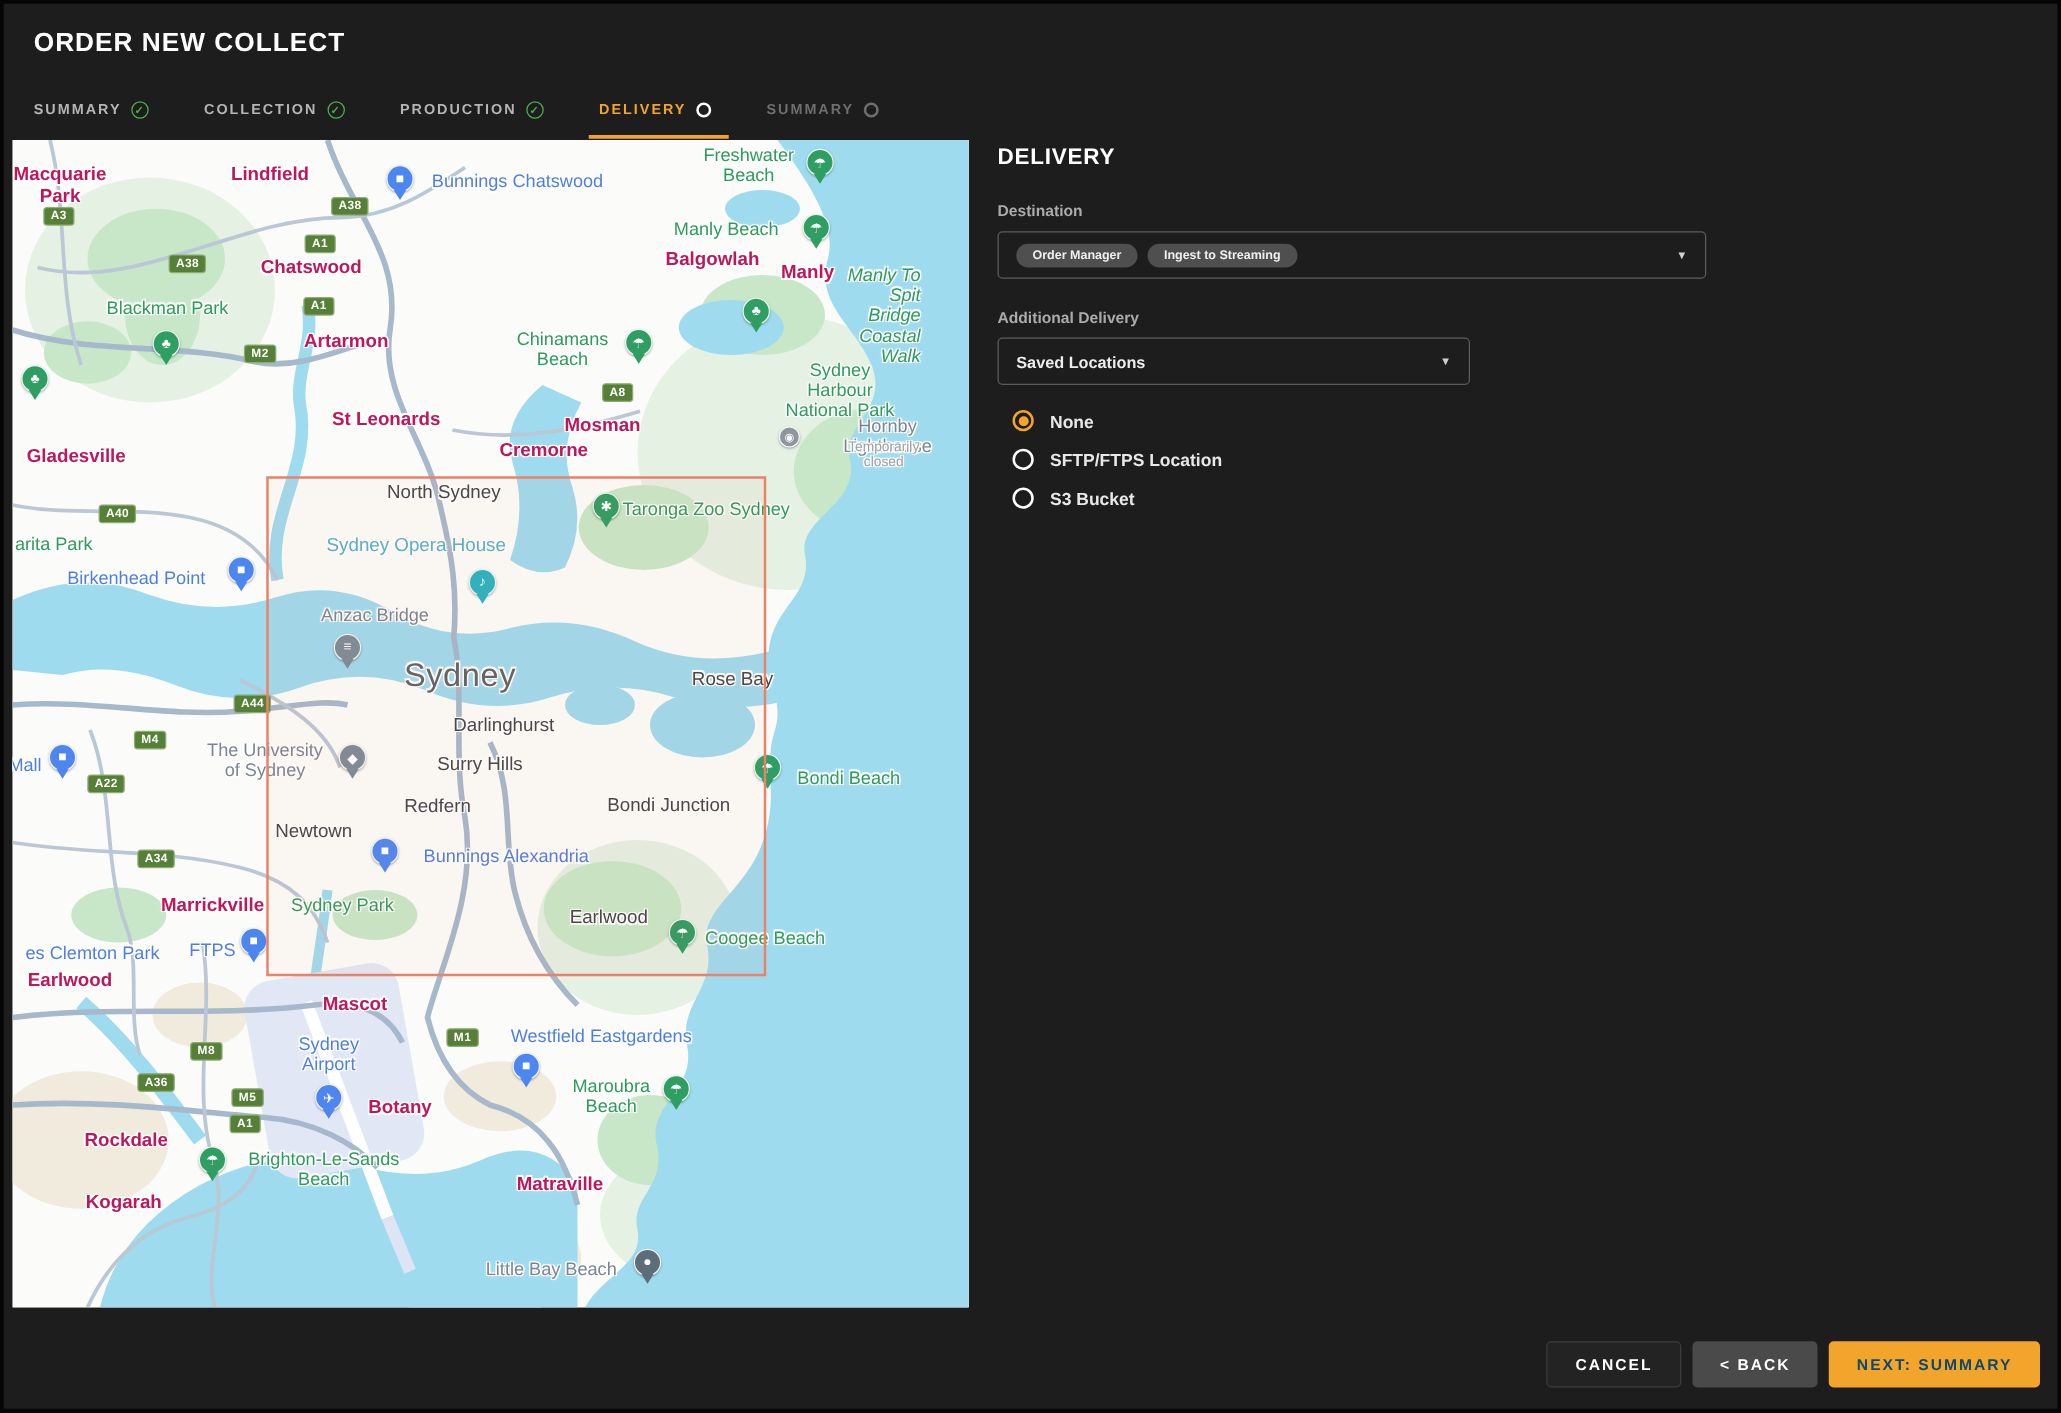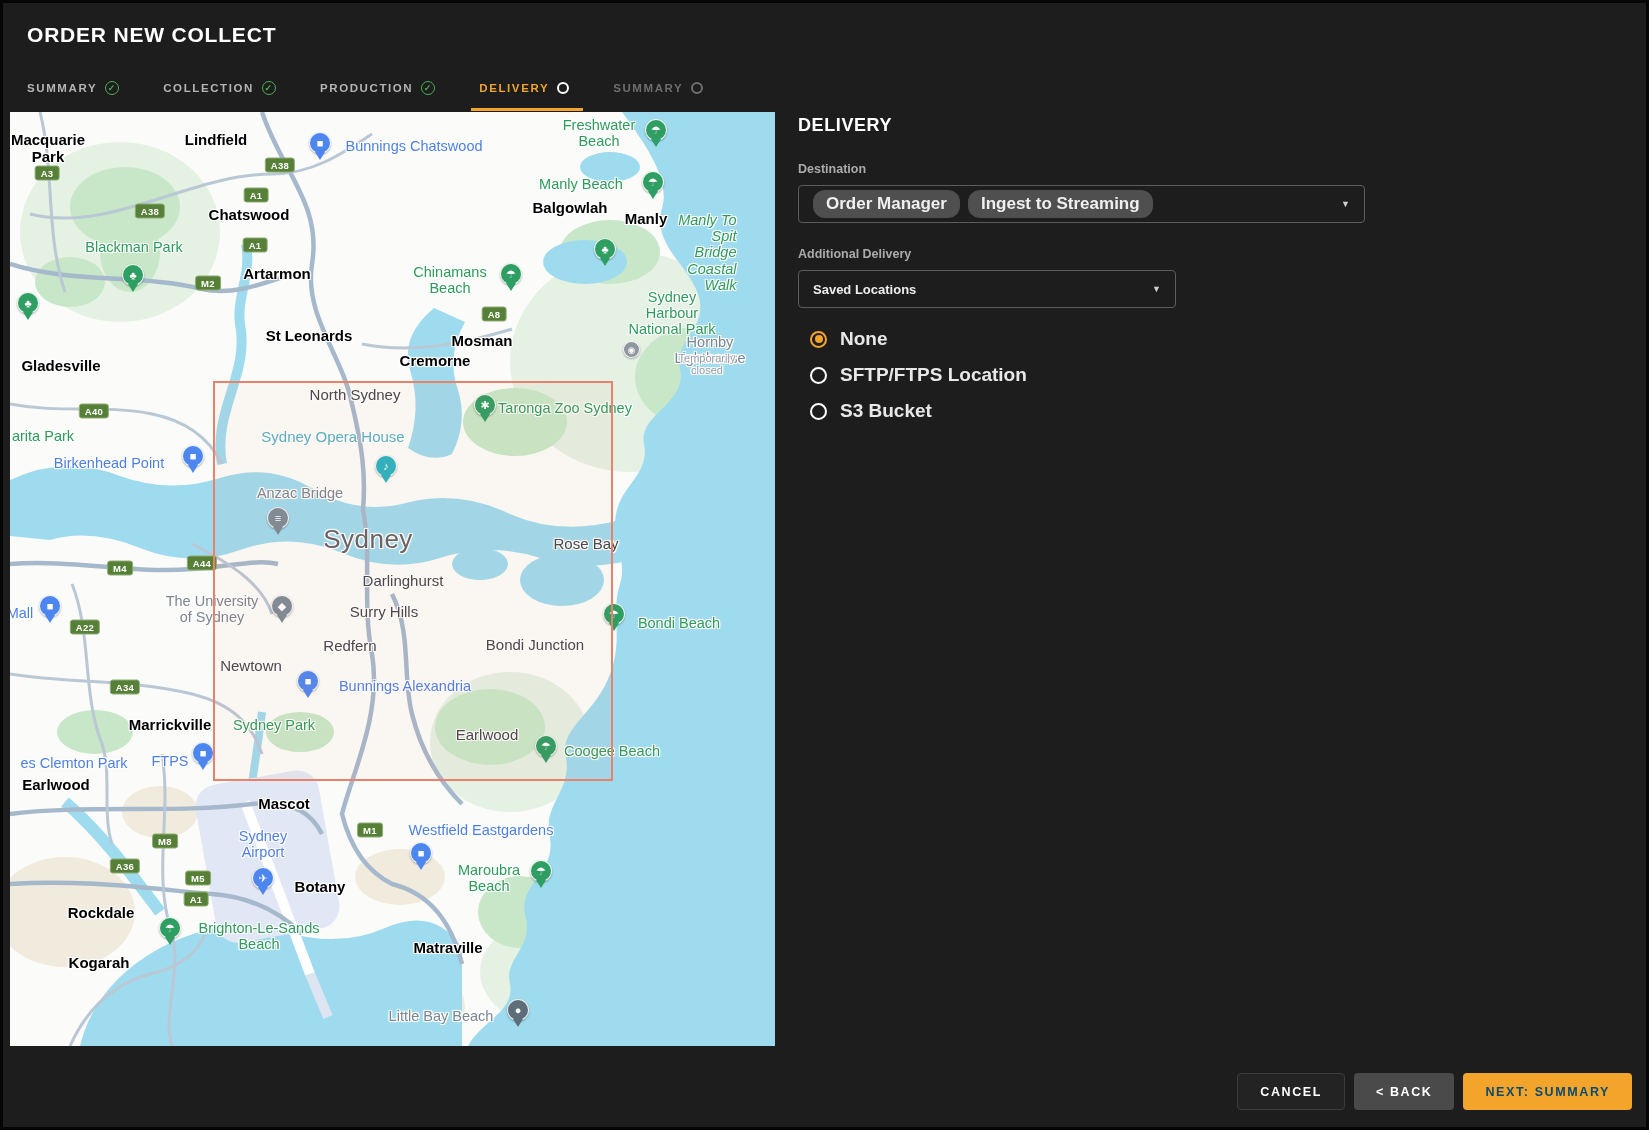--- a/index.html
+++ b/index.html
@@ -18,21 +18,21 @@
        font-size:9px;line-height:12px;text-align:center;font-weight:700;}
   .ring{width:12px;height:12px;border-radius:50%;border:2px solid #fff;}
   .tab.pending .ring{border-color:#6e6e6e;}
   
   #map{position:absolute;left:7px;top:109px;width:765px;height:934px;background:#fbfcfa;overflow:hidden;cursor:grab;}
   #map svg{position:absolute;left:0;top:0;}
   .mlabel{position:absolute;transform:translate(-50%,-50%);white-space:pre-line;text-align:center;
           font-size:13px;line-height:1.12;color:#41464b;font-weight:500;z-index:2;
           text-shadow:-1px -1px 0 #fff,1px -1px 0 #fff,-1px 1px 0 #fff,1px 1px 0 #fff,0 0 3px #fff;}
   .mlabel.town{font-size:15px;}
-  .mlabel.b{font-weight:700;color:#000000;}
+  .mlabel.b{font-weight:700;color:#be185d;}
   .mlabel.city{font-size:26px;font-weight:500;color:#5f6368;letter-spacing:.5px;}
   .mlabel.park{color:#2d9b5a;font-size:13.5px;}
   .mlabel.lg{font-size:14.5px;}
   .mlabel.it{font-style:italic;}
   .mlabel.blue{color:#4d7fe3;}
   .mlabel.water{color:#53b1c6;font-size:15px;}
   .mlabel.gray{color:#7b8590;}
   .mlabel.sub{color:#9aa0a6;font-size:11px;font-weight:400;}
   .badge{position:absolute;transform:translate(-50%,-50%);background:#567f37;border:1px solid #8fac74;
          color:#fff;font-size:9.5px;font-weight:700;padding:1px 5px;border-radius:3px;z-index:2;letter-spacing:.3px;}
@@ -46,28 +46,28 @@
   #aoi{position:absolute;border:2px solid var(--aoi);background:rgba(232,130,107,.05);z-index:4;}
   
   #panel{position:absolute;left:795px;top:112px;width:854px;}
   #panel-title{font-size:18px;font-weight:800;letter-spacing:.6px;margin:0 0 26px 0;}
   .field-label{font-size:12.5px;font-weight:700;color:#ababab;margin-bottom:9px;}
   .select{display:flex;align-items:center;justify-content:space-between;border:1px solid #5c5c5c;
           border-radius:4px;height:38px;padding:0 14px;cursor:pointer;background:transparent;}
   #destination-select{width:567px;margin-bottom:24px;}
   #saved-locations-select{width:378px;margin-bottom:20px;}
   .chips{display:flex;gap:8px;}
-  .chip{background:#4f4f4f;color:#f0f0f0;font-size:17px;font-weight:700;padding:4px 13px;border-radius:12px;}
+  .chip{background:#4f4f4f;color:#f0f0f0;font-size:10px;font-weight:700;padding:4px 13px;border-radius:12px;}
   .caret{color:#cfcfcf;font-size:9px;}
   #saved-locations-select .sel-value{font-size:13px;font-weight:600;color:#ededed;}
   .radio-row{display:flex;align-items:center;gap:13px;margin:0 0 14px 12px;cursor:pointer;}
   .radio{position:relative;width:17px;height:17px;border-radius:50%;border:2px solid #fff;flex:0 0 auto;}
   .radio.sel{border-color:var(--accent);}
   .radio.sel::after{content:"";position:absolute;inset:2.5px;border-radius:50%;background:var(--accent);}
-  .radio-label{font-size:19px;font-weight:600;color:#e8e8e8;}
+  .radio-label{font-size:14px;font-weight:600;color:#e8e8e8;}
   
   #footer{position:absolute;right:14px;bottom:17px;display:flex;gap:9px;}
   .btn{height:37px;border:none;border-radius:4px;padding:0 22px;font-family:inherit;font-size:12.5px;
        font-weight:700;letter-spacing:1.6px;cursor:pointer;}
   #btn-cancel{background:#232323;border:1px solid #3c3c3c;color:#fff;}
   #btn-back{background:#4a4a4a;color:#fff;}
   #btn-next{background:var(--accent);color:#0c4a6e;}
 </style>
 </head>
 <body>
@@ -232,21 +232,21 @@
         <div class="mlabel town b" style="left: 438px; top: 836px;">Matraville</div>
         <div class="mlabel gray lg" style="left: 431px; top: 904px;">Little Bay Beach</div>
         <div class="badge" style="left: 37px; top: 61px;">A3</div>
         <div class="badge" style="left: 270px; top: 53px;">A38</div>
         <div class="badge" style="left: 140px; top: 99px;">A38</div>
         <div class="badge" style="left: 246px; top: 83px;">A1</div>
         <div class="badge" style="left: 245px; top: 133px;">A1</div>
         <div class="badge" style="left: 198px; top: 171px;">M2</div>
         <div class="badge" style="left: 484px; top: 202px;">A8</div>
         <div class="badge" style="left: 84px; top: 299px;">A40</div>
-        <div class="badge" style="left: 110px; top: 456px;">M4</div>
+        <div class="badge" style="left: 110px; top: 480px;">M4</div>
         <div class="badge" style="left: 192px; top: 451px;">A44</div>
         <div class="badge" style="left: 75px; top: 515px;">A22</div>
         <div class="badge" style="left: 115px; top: 575px;">A34</div>
         <div class="badge" style="left: 155px; top: 729px;">M8</div>
         <div class="badge" style="left: 115px; top: 754px;">A36</div>
         <div class="badge" style="left: 188px; top: 766px;">M5</div>
         <div class="badge" style="left: 186px; top: 787px;">A1</div>
         <div class="badge" style="left: 360px; top: 718px;">M1</div>
         <div class="pin" style="--c: #4e86f0; left: 310px; top: 31px;">■</div>
         <div class="pin" style="--c: #2f9e63; left: 123px; top: 163px;">♣</div>

